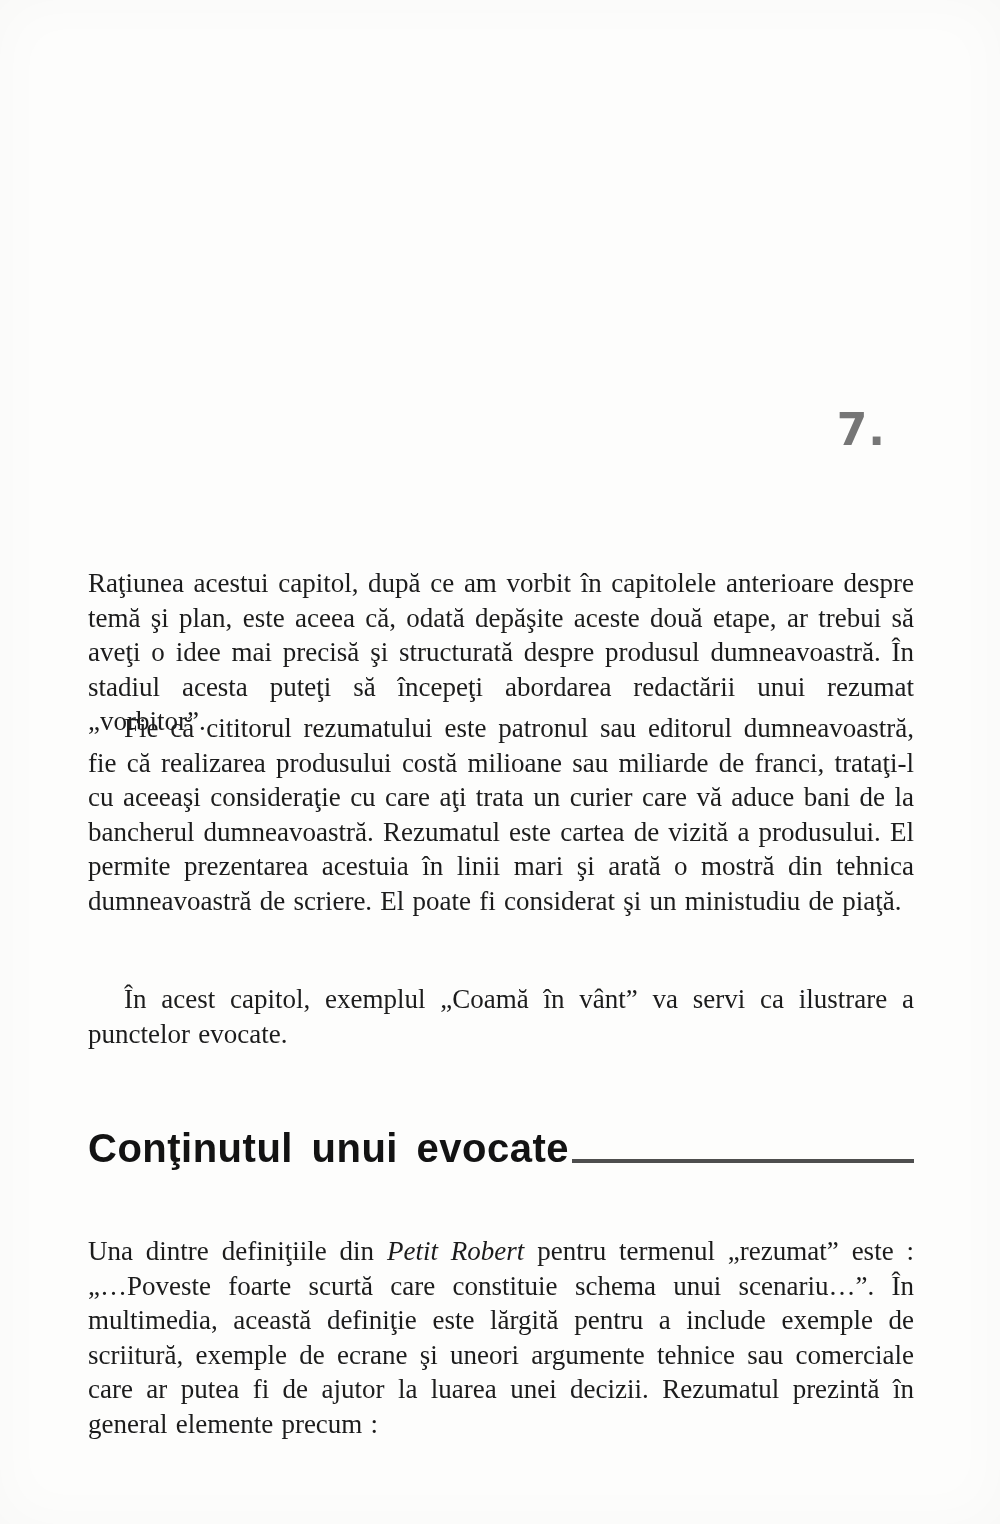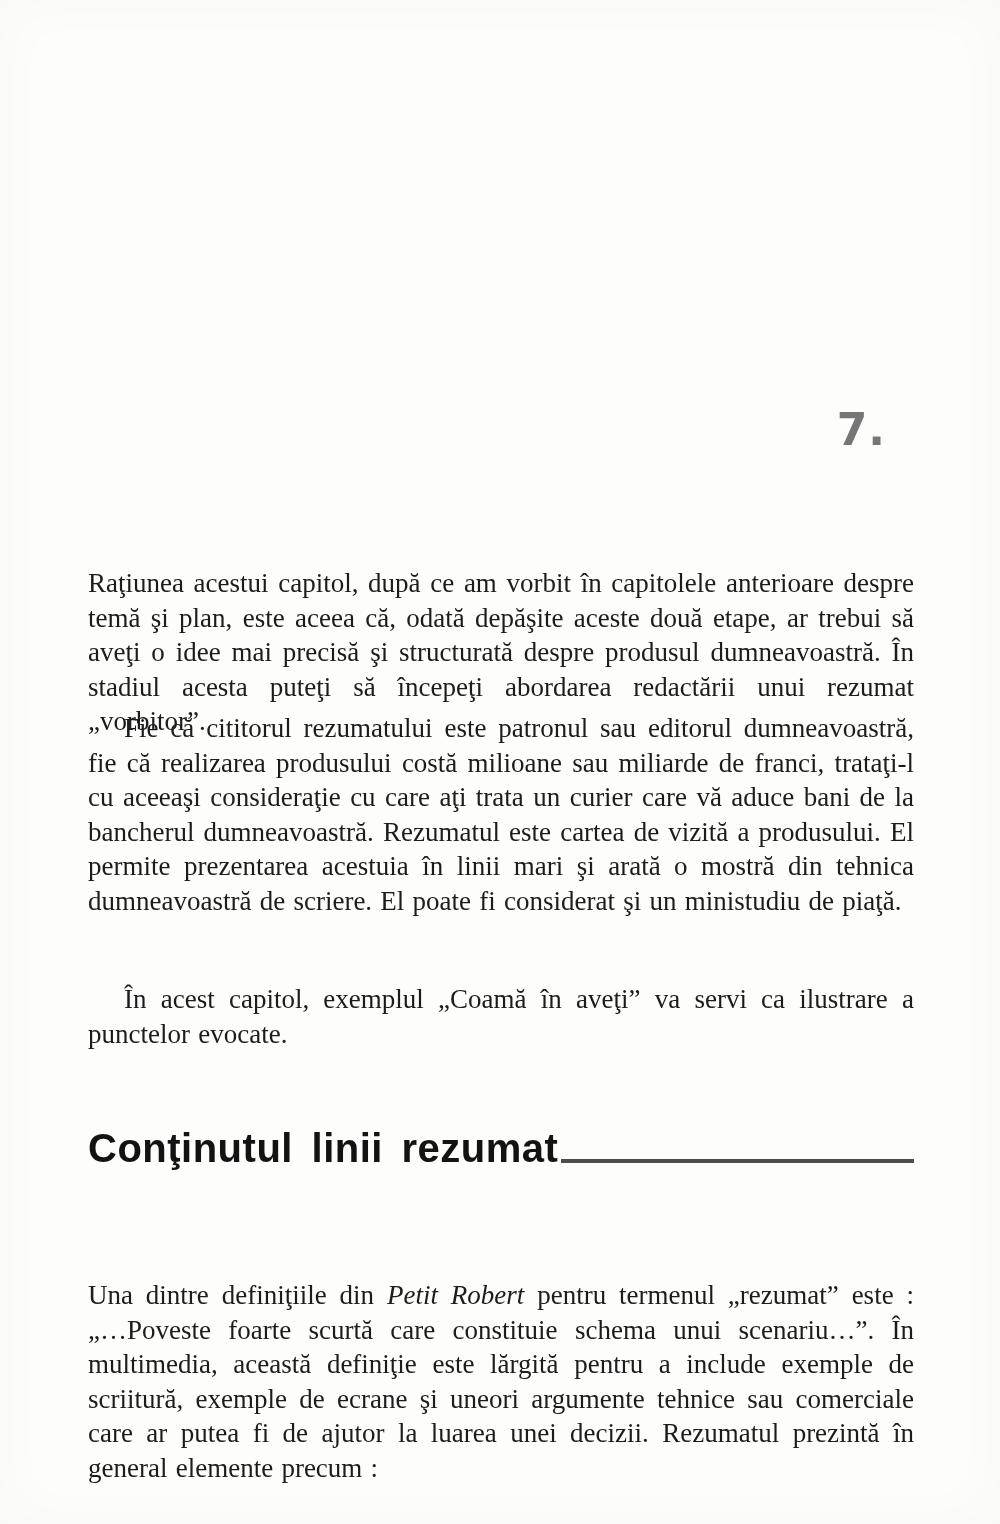--- a/index.html
+++ b/index.html
@@ -44,21 +44,21 @@
     color: #1c1c1c;
     text-align: justify;
     word-spacing: 1.5px;
   }
   .para.indent {
     text-indent: 36px;
   }
   .p1 { top: 566px; }
   .p2 { top: 711px; }
   .p3 { top: 982px; }
-  .p4 { top: 1234px; margin-top: 44px; }
+  .p4 { top: 1234px; }
   .section-heading {
     position: absolute;
     left: 88px;
     top: 1126px;
     width: 826px;
     display: flex;
     align-items: flex-end;
   }
   .section-heading .heading-text {
     font-family: "Liberation Sans", sans-serif;
@@ -87,22 +87,22 @@
 <div class="page">
 
   <div class="chapter-title">
     <span class="chapter-num">7.</span>
   </div>
 
   <p class="para text-col p1">Raţiunea acestui capitol, după ce am vorbit în capitolele anterioare despre temă şi plan, este aceea că, odată depăşite aceste două etape, ar trebui să aveţi o idee mai precisă şi structurată despre produsul dumneavoastră. În stadiul acesta puteţi să începeţi abordarea redactării unui rezumat „vorbitor”.</p>
 
   <p class="para indent text-col p2">Fie că cititorul rezumatului este patronul sau editorul dumneavoastră, fie că realizarea produsului costă milioane sau miliarde de franci, trataţi-l cu aceeaşi consideraţie cu care aţi trata un curier care vă aduce bani de la bancherul dumneavoastră. Rezumatul este cartea de vizită a produsului. El permite prezentarea acestuia în linii mari şi arată o mostră din tehnica dumneavoastră de scriere. El poate fi considerat şi un ministudiu de piaţă.</p>
 
-  <p class="para indent text-col p3">În acest capitol, exemplul „Coamă în aveţi” va servi ca ilustrare a punctelor evocate.</p>
+  <p class="para indent text-col p3">În acest capitol, exemplul „Coamă în vânt” va servi ca ilustrare a punctelor evocate.</p>
 
   <div class="section-heading">
-    <span class="heading-text">Conţinutul linii rezumat</span>
+    <span class="heading-text">Conţinutul unui evocate</span>
     <span class="heading-rule"></span>
   </div>
 
   <p class="para text-col p4"><span>Una dintre definiţiile din </span><span class="book-title">Petit Robert</span><span> pentru termenul „rezumat” este : „…Poveste foarte scurtă care constituie schema unui scenariu…”. În multimedia, această definiţie este lărgită pentru a include exemple de scriitură, exemple de ecrane şi uneori argumente tehnice sau comerciale care ar putea fi de ajutor la luarea unei decizii. Rezumatul prezintă în general elemente precum :</span></p>
 
 </div>
 
 </body></html>

